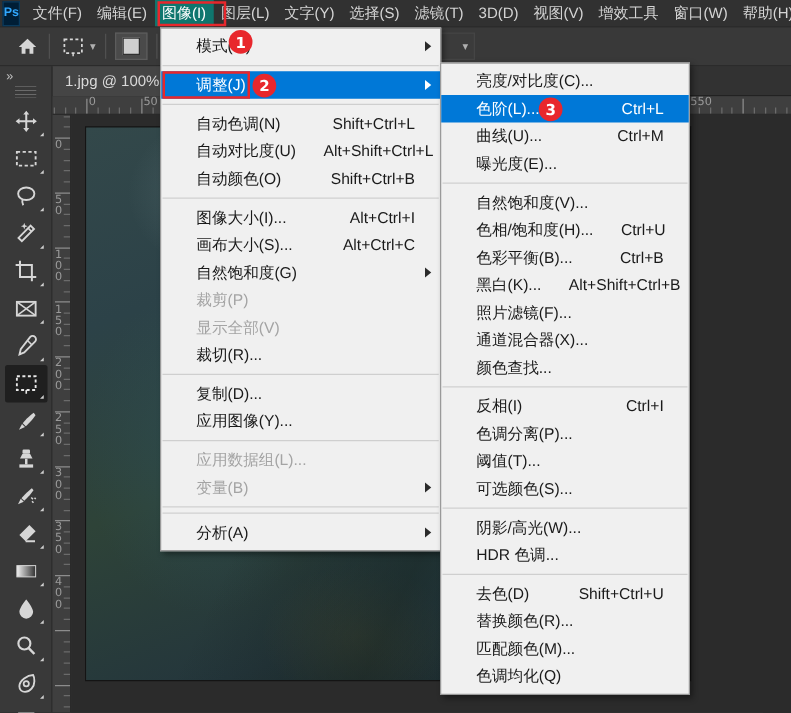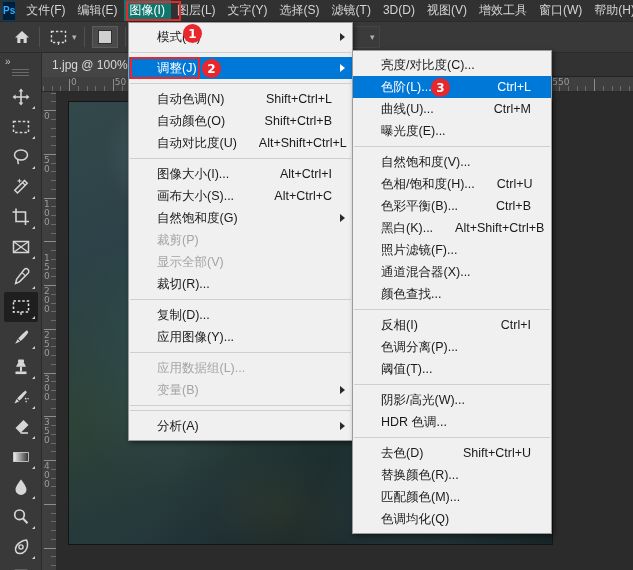--- a/index.html
+++ b/index.html
@@ -599,21 +599,21 @@
       <div class="tick-v" style="top: 420.5px;"></div>
       <div class="tick-v" style="top: 429.25px;"></div>
       <div class="tick-v" style="top: 438px;"></div>
       <div class="tick-v" style="top: 446.75px;"></div>
       <div class="tick-v major" style="top: 455.5px;"></div>
       <div class="tick-v" style="top: 464.25px;"></div>
       <div class="tick-v" style="top: 473px;"></div>
       <div class="rl-lbl-v" style="top: 20px;">0</div>
       <div class="rl-lbl-v" style="top: 63.75px;">50</div>
       <div class="rl-lbl-v" style="top: 107.5px;">100</div>
-      <div class="rl-lbl-v" style="top: 162px;">150</div>
+      <div class="rl-lbl-v" style="top: 152px;">150</div>
       <div class="rl-lbl-v" style="top: 195px;">200</div>
       <div class="rl-lbl-v" style="top: 238.75px;">250</div>
       <div class="rl-lbl-v" style="top: 282.5px;">300</div>
       <div class="rl-lbl-v" style="top: 326.25px;">350</div>
       <div class="rl-lbl-v" style="top: 370px;">400</div>
     </div>
 
   <div class="canvas-area">
     <div class="photo">
       <div class="photo-overlay"></div>
@@ -629,26 +629,26 @@
       <div class="mi hl">
         <span class="lbl">调整(J)</span>
         <span class="arrow"></span>
       </div>
       <div class="m-sep"></div>
       <div class="mi">
         <span class="lbl">自动色调(N)</span>
         <span class="sc">Shift+Ctrl+L</span>
       </div>
       <div class="mi">
+        <span class="lbl">自动对比度(U)</span>
+        <span class="sc">Alt+Shift+Ctrl+L</span>
+      </div>
+      <div class="mi">
         <span class="lbl">自动颜色(O)</span>
         <span class="sc">Shift+Ctrl+B</span>
-      </div>
-      <div class="mi">
-        <span class="lbl">自动对比度(U)</span>
-        <span class="sc">Alt+Shift+Ctrl+L</span>
       </div>
       <div class="m-sep"></div>
       <div class="mi">
         <span class="lbl">图像大小(I)...</span>
         <span class="sc">Alt+Ctrl+I</span>
       </div>
       <div class="mi">
         <span class="lbl">画布大小(S)...</span>
         <span class="sc">Alt+Ctrl+C</span>
       </div>
@@ -732,20 +732,23 @@
       <div class="mi">
         <span class="lbl">反相(I)</span>
         <span class="sc">Ctrl+I</span>
       </div>
       <div class="mi">
         <span class="lbl">色调分离(P)...</span>
       </div>
       <div class="mi">
         <span class="lbl">阈值(T)...</span>
       </div>
+      <div class="mi">
+        <span class="lbl">可选颜色(S)...</span>
+      </div>
       <div class="m-sep"></div>
       <div class="mi">
         <span class="lbl">阴影/高光(W)...</span>
       </div>
       <div class="mi">
         <span class="lbl">HDR 色调...</span>
       </div>
       <div class="m-sep"></div>
       <div class="mi">
         <span class="lbl">去色(D)</span>

